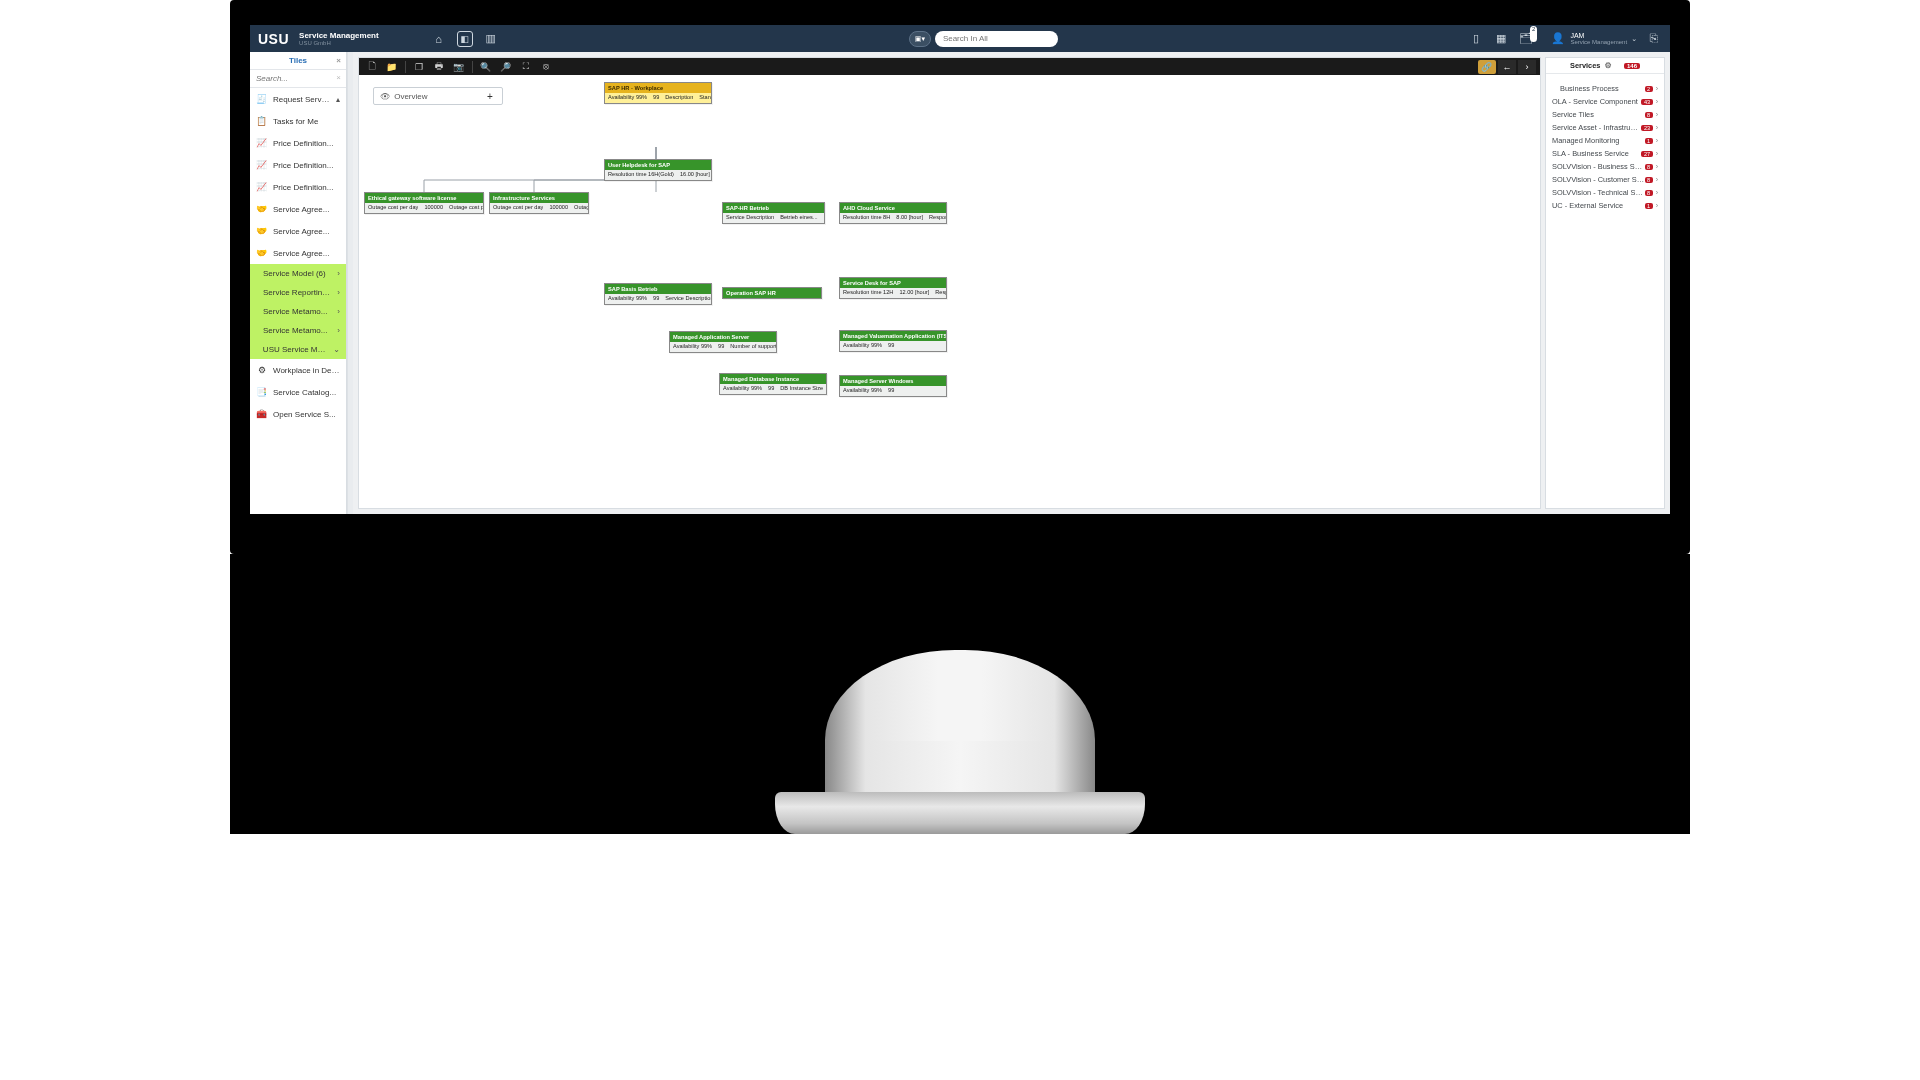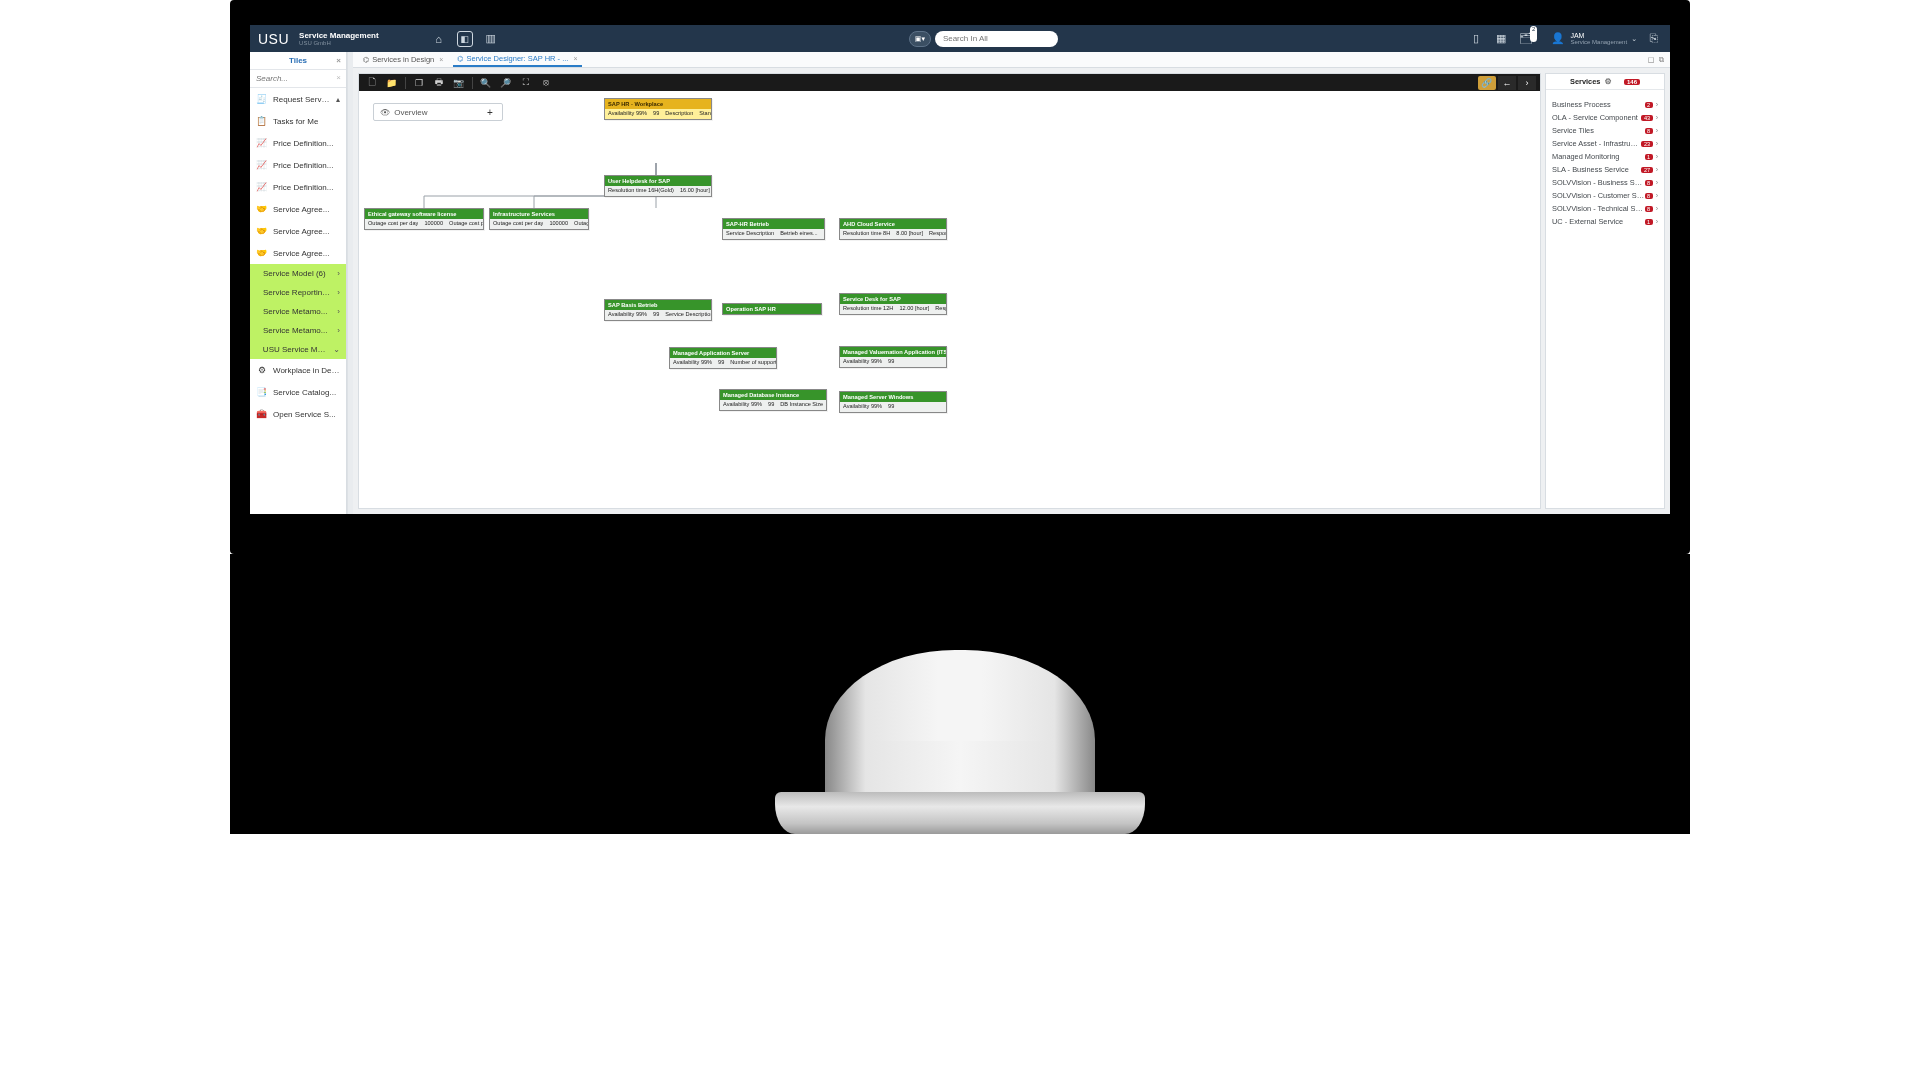--- a/index.html
+++ b/index.html
@@ -8,21 +8,21 @@
   .bezel{background:#000;padding:25px 20px 40px 20px;border-radius:4px;}
   .screen{background:#fff;width:100%;height:489px;display:flex;flex-direction:column;overflow:hidden;}
   .stand{width:100%;height:280px;background:#000;display:flex;flex-direction:column;align-items:center;}
   .neck-area{height:290px;display:flex;flex-direction:column;align-items:center;justify-content:flex-end;padding-top:28px;}
   .neck-top{width:270px;height:95px;background:linear-gradient(90deg,#888 0%,#e5e5e5 15%,#f5f5f5 42%,#f5f5f5 58%,#e5e5e5 85%,#888 100%);border-radius:130px 130px 0 0 / 90px 90px 0 0;}
   .neck-mid{width:270px;height:55px;background:linear-gradient(90deg,#888,#e5e5e5 15%,#f5f5f5 50%,#e5e5e5 85%,#888);margin-top:-4px;}
   .base{width:370px;height:42px;background:linear-gradient(180deg,#bcbcbc,#e8e8e8 35%,#c4c4c4 75%,#9a9a9a);border-radius:6px 6px 20px 20px / 6px 6px 30px 30px;margin-top:-4px;}
 
   
   .topbar{background:#23364b;height:27px;display:flex;align-items:center;color:#d5dde4;font-size:9px;padding:0 8px;gap:10px;}
-  .logo{font-weight:400;font-size:14px;letter-spacing:.5px;color:#fff;}
+  .logo{font-weight:700;font-size:14px;letter-spacing:.5px;color:#fff;}
   .brand-sub{display:flex;flex-direction:column;line-height:1;}
   .brand-sub .l1{font-size:8px;color:#fff;font-weight:600;}
   .brand-sub .l2{font-size:6px;color:#81909f;}
   .topbar .ico{width:16px;height:16px;display:flex;align-items:center;justify-content:center;color:#cfd8e0;font-size:11px;cursor:pointer;}
   .ico.boxed{border:1.5px solid #cfd8e0;border-radius:3px;width:16px;height:16px;font-size:9px;}
   .spacer{flex:1;}
   .search-wrap{display:flex;align-items:center;gap:4px;}
   .search-scope{background:#3b4f63;border:1px solid #5c7187;border-radius:10px;height:16px;width:22px;display:flex;align-items:center;justify-content:center;font-size:7px;color:#fff;}
   .search-input{background:#fff;border:none;border-radius:9px;height:16px;width:123px;padding:0 8px;font-size:8px;color:#666;}
   .topbar-right{display:flex;align-items:center;gap:9px;}
@@ -215,38 +215,20 @@
                 <div class="sb-item">
                   <span class="sb-ico">🧰</span>
                   <span style="overflow: hidden; text-overflow: ellipsis;">Open Service S...</span>
                 </div>
               </div>
         </div>
         <div class="sb-scroll"></div>
         </div>
 
         <div class="main">
-          <div class="tabsbar">
-            <div id="tabs" style="display:flex;gap:6px;height:100%;">
-                <div class="tab">
-                  <span style="font-size: 7px;">⌬</span>
-                  <span>Services in Design</span>
-                  <span class="x">×</span>
-                </div>
-                <div class="tab active">
-                  <span style="font-size: 7px;">⌬</span>
-                  <span>Service Designer: SAP HR - ...</span>
-                  <span class="x">×</span>
-                </div>
-              </div>
-            <div class="right-ico">
-              <span>▢</span>
-              <span>⧉</span>
-            </div>
-          </div>
 
           <div class="canvas-wrap">
             <div class="canvas-col">
               <div class="toolbar">
                 <span class="tb-btn">🗋</span>
                 <span class="tb-btn">📁</span>
                 <span class="sep"></span>
                 <span class="tb-btn">❐</span>
                 <span class="tb-btn">🖶</span>
                 <span class="tb-btn">📷</span>
@@ -430,21 +412,21 @@
             </div>
 
             <div class="rpanel">
               <div class="rhead">
                 <span>Services</span>
                 <span class="gear">⚙</span>
                 <span class="cnt">146</span>
               </div>
               <div class="rlist" id="rlist">
                   <div class="ritem">
-                    <span style="white-space: nowrap; overflow: hidden; text-overflow: ellipsis;">Business Process</span>
+                    <span style="white-space: nowrap; overflow: hidden; text-overflow: ellipsis; margin-left: 8px;">Business Process</span>
                     <span class="rc">2</span>
                     <span class="chv">›</span>
                   </div>
                   <div class="ritem">
                     <span style="white-space: nowrap; overflow: hidden; text-overflow: ellipsis;">OLA - Service Component</span>
                     <span class="rc">43</span>
                     <span class="chv">›</span>
                   </div>
                   <div class="ritem">
                     <span style="white-space: nowrap; overflow: hidden; text-overflow: ellipsis;">Service Tiles</span>

